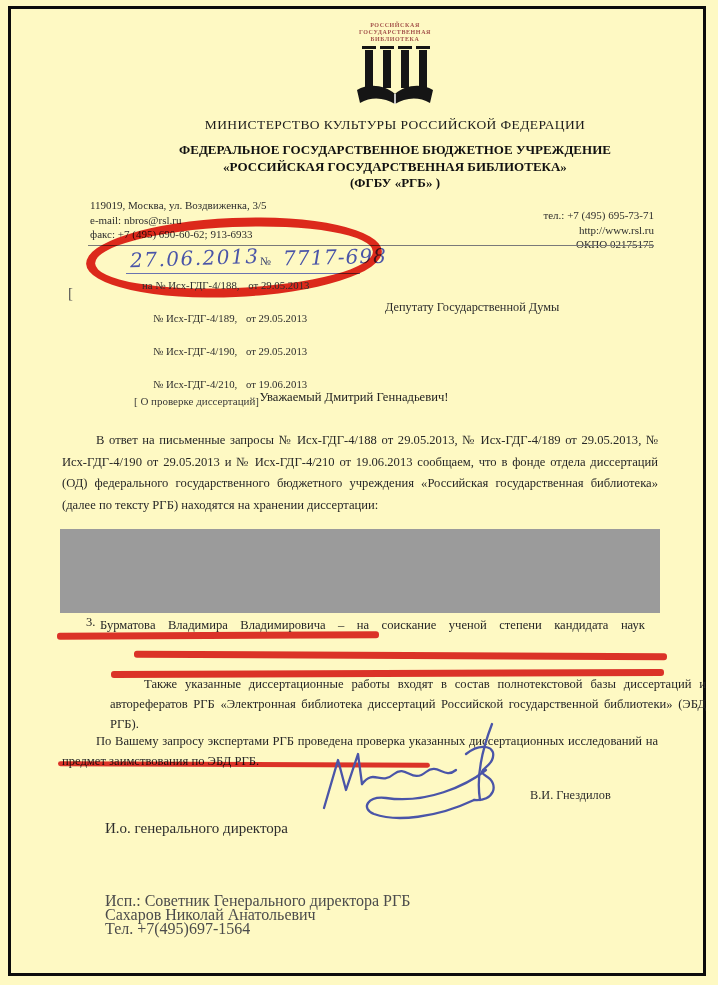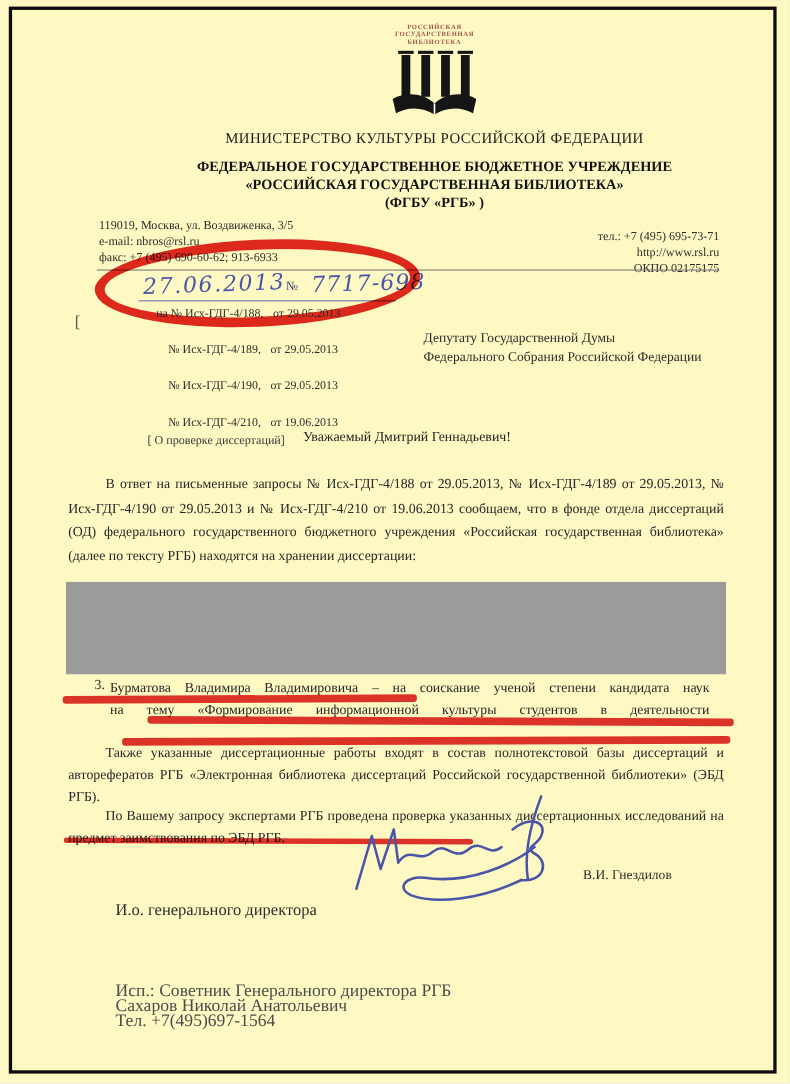--- a/index.html
+++ b/index.html
@@ -44,25 +44,25 @@
   .margin-bracket { position:absolute; left:68px; top:285px; font-size:15px; color:#555; }
   .refs { position:absolute; left:142px; top:277px; font-size:10.8px; line-height:16px; color:#2d2d2d; }
   .ref-line.indent { padding-left:11px;margin-top:17px; }
   .ref-line span { text-underline-offset:2px; }
   .ref-gap { text-decoration:none !important; padding:0 3px; }
   .subject-line { margin-top:1px; margin-left:-8px; font-size:11px; color:#3a3a3a; text-decoration:none; }
 
   .addressee { position:absolute; left:385px; top:276px; font-size:12.3px; line-height:16.5px; color:#2d2d2d;margin-top:23px; }
   .addressee .name { margin-top:16px; }
 
-  .salutation { position:absolute; left:72px; top:390px; width:596px; text-align:center; font-size:12.6px; color:#222; }
+  .salutation { position:absolute; left:56px; top:390px; width:596px; text-align:center; font-size:12.6px; color:#222; }
 
   .para { position:absolute; left:62px; width:596px; font-size:12.6px; text-align:justify; text-indent:34px; color:#272727; }
   #p1 { top:430px; line-height:21.5px; }
-  #p2 { top:674px; line-height:20px; }
+  #p2 { top:674px; line-height:20px;margin-left:48px; }
   #p3 { top:731px; line-height:20px; }
 
   .redaction { position:absolute; left:60px; top:529px; width:600px; height:84px; background:#9b9b9b; }
 
   .item3 { position:absolute; left:62px; top:615px; width:598px; font-size:12.6px; color:#272727; }
   .item3-num { position:absolute; left:24px; top:0; }
   .item3-lines { margin-left:38px; width:545px; }
   .jline { line-height:20px; text-align:justify; text-align-last:justify; white-space:normal; }
 
   .sig-title { position:absolute; left:105px; top:820px; font-size:15px; color:#2d2d2d; }
@@ -135,33 +135,31 @@
       <span>№ Исх-ГДГ-4/190,</span><span class="ref-gap"> </span><span>от 29.05.2013</span>
     </div>
     <div class="ref-line indent">
       <span>№ Исх-ГДГ-4/210,</span><span class="ref-gap"> </span><span>от 19.06.2013</span>
     </div>
     <div class="subject-line">[ О проверке диссертаций]</div>
   </div>
 
   <div class="addressee">
     <div>Депутату Государственной Думы</div>
-    <div>Федерального Собрания Российской Федерации</div>
   </div>
 
   <div class="salutation">Уважаемый Дмитрий Геннадьевич!</div>
   <div class="para" id="p1">В ответ на письменные запросы № Исх-ГДГ-4/188 от 29.05.2013, № Исх-ГДГ-4/189 от 29.05.2013, № Исх-ГДГ-4/190 от 29.05.2013 и № Исх-ГДГ-4/210 от 19.06.2013 сообщаем, что в фонде отдела диссертаций (ОД) федерального государственного бюджетного учреждения «Российская государственная библиотека» (далее по тексту РГБ) находятся на хранении диссертации:</div>
 
   <div class="redaction"></div>
 
   <div class="item3">
     <span class="item3-num">3.</span>
     <div class="item3-lines">
       <div class="jline">Бурматова Владимира Владимировича – на соискание ученой степени кандидата наук</div>
-      <div class="jline">на тему «Формирование информационной культуры студентов в деятельности</div>
     </div>
   </div>
   <div class="redbar" id="red1"></div>
   <div class="redbar" id="red2"></div>
   <div class="redbar" id="red3"></div>
 
   <div class="para" id="p2">Также указанные диссертационные работы входят в состав полнотекстовой базы диссертаций и авторефератов РГБ «Электронная библиотека диссертаций Российской государственной библиотеки» (ЭБД РГБ).</div>
   <div class="para" id="p3">По Вашему запросу экспертами РГБ проведена проверка указанных диссертационных исследований на предмет заимствования по ЭБД РГБ.</div>
   <div class="redbar" id="red4"></div>
 

